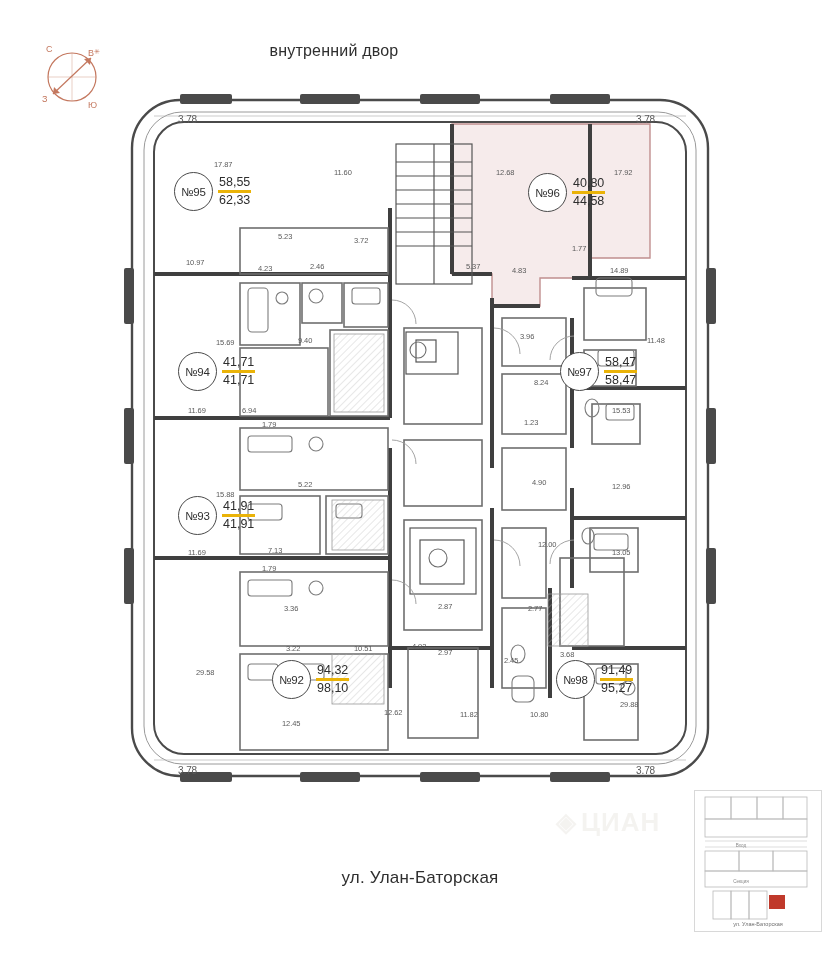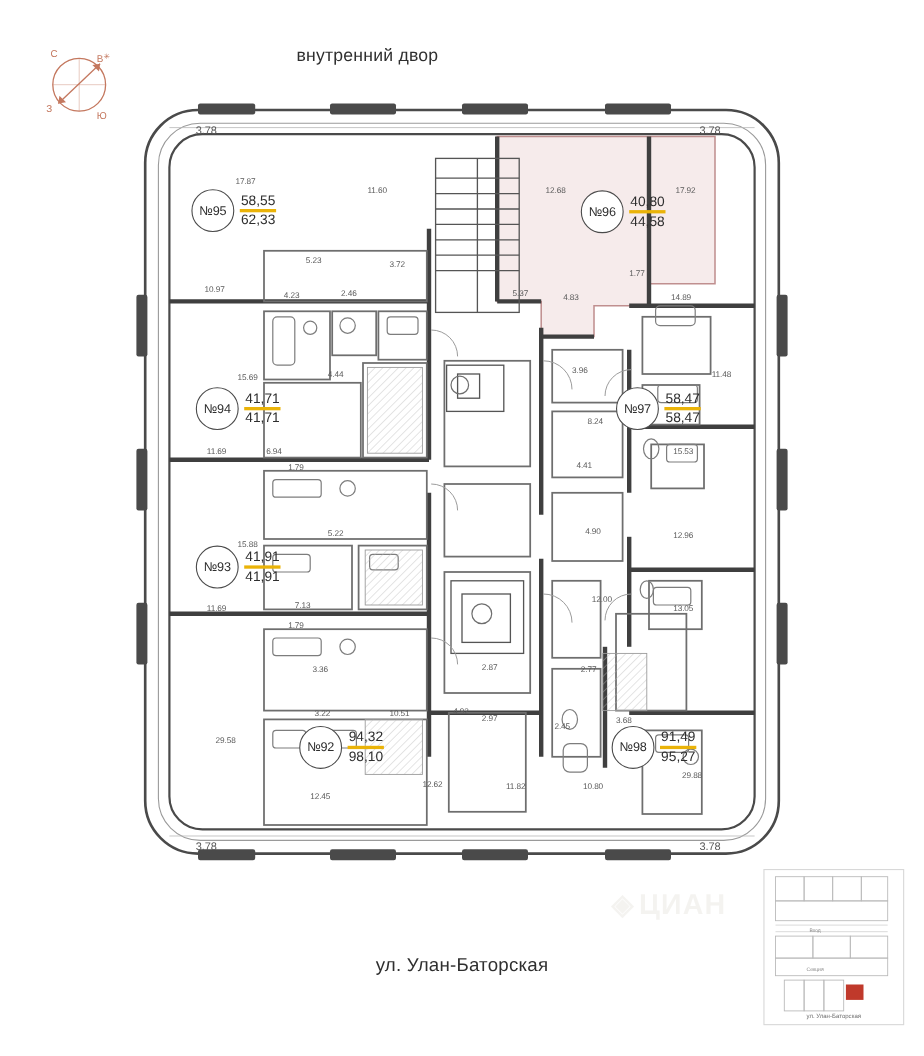--- a/index.html
+++ b/index.html
@@ -392,30 +392,30 @@
   <div class="dim" style="left:278px; top:232px;">5.23</div>
   <div class="dim" style="left:354px; top:236px;">3.72</div>
   <div class="dim" style="left:258px; top:264px;">4.23</div>
   <div class="dim" style="left:310px; top:262px;">2.46</div>
   <div class="dim" style="left:466px; top:262px;">5.37</div>
   <div class="dim" style="left:512px; top:266px;">4.83</div>
   <div class="dim" style="left:572px; top:244px;">1.77</div>
   <div class="dim" style="left:610px; top:266px;">14.89</div>
 
   <div class="dim" style="left:216px; top:338px;">15.69</div>
-  <div class="dim" style="left:298px; top:336px;">4.44</div>
+  <div class="dim" style="left:298px; top:336px;">9.40</div>
   <div class="dim" style="left:520px; top:332px;">3.96</div>
   <div class="dim" style="left:614px; top:336px;margin-left:33px;">11.48</div>
 
   <div class="dim" style="left:188px; top:406px;">11.69</div>
   <div class="dim" style="left:242px; top:406px;">6.94</div>
   <div class="dim" style="left:534px; top:378px;">8.24</div>
   <div class="dim" style="left:612px; top:406px;">15.53</div>
   <div class="dim" style="left:262px; top:420px;">1.79</div>
-  <div class="dim" style="left:524px; top:418px;">4.41</div>
+  <div class="dim" style="left:524px; top:418px;">1.23</div>
 
   <div class="dim" style="left:216px; top:490px;">15.88</div>
   <div class="dim" style="left:298px; top:480px;">5.22</div>
   <div class="dim" style="left:532px; top:478px;">4.90</div>
   <div class="dim" style="left:612px; top:482px;">12.96</div>
 
   <div class="dim" style="left:188px; top:548px;">11.69</div>
   <div class="dim" style="left:268px; top:546px;">7.13</div>
   <div class="dim" style="left:538px; top:540px;">12.00</div>
   <div class="dim" style="left:612px; top:548px;">13.05</div>

